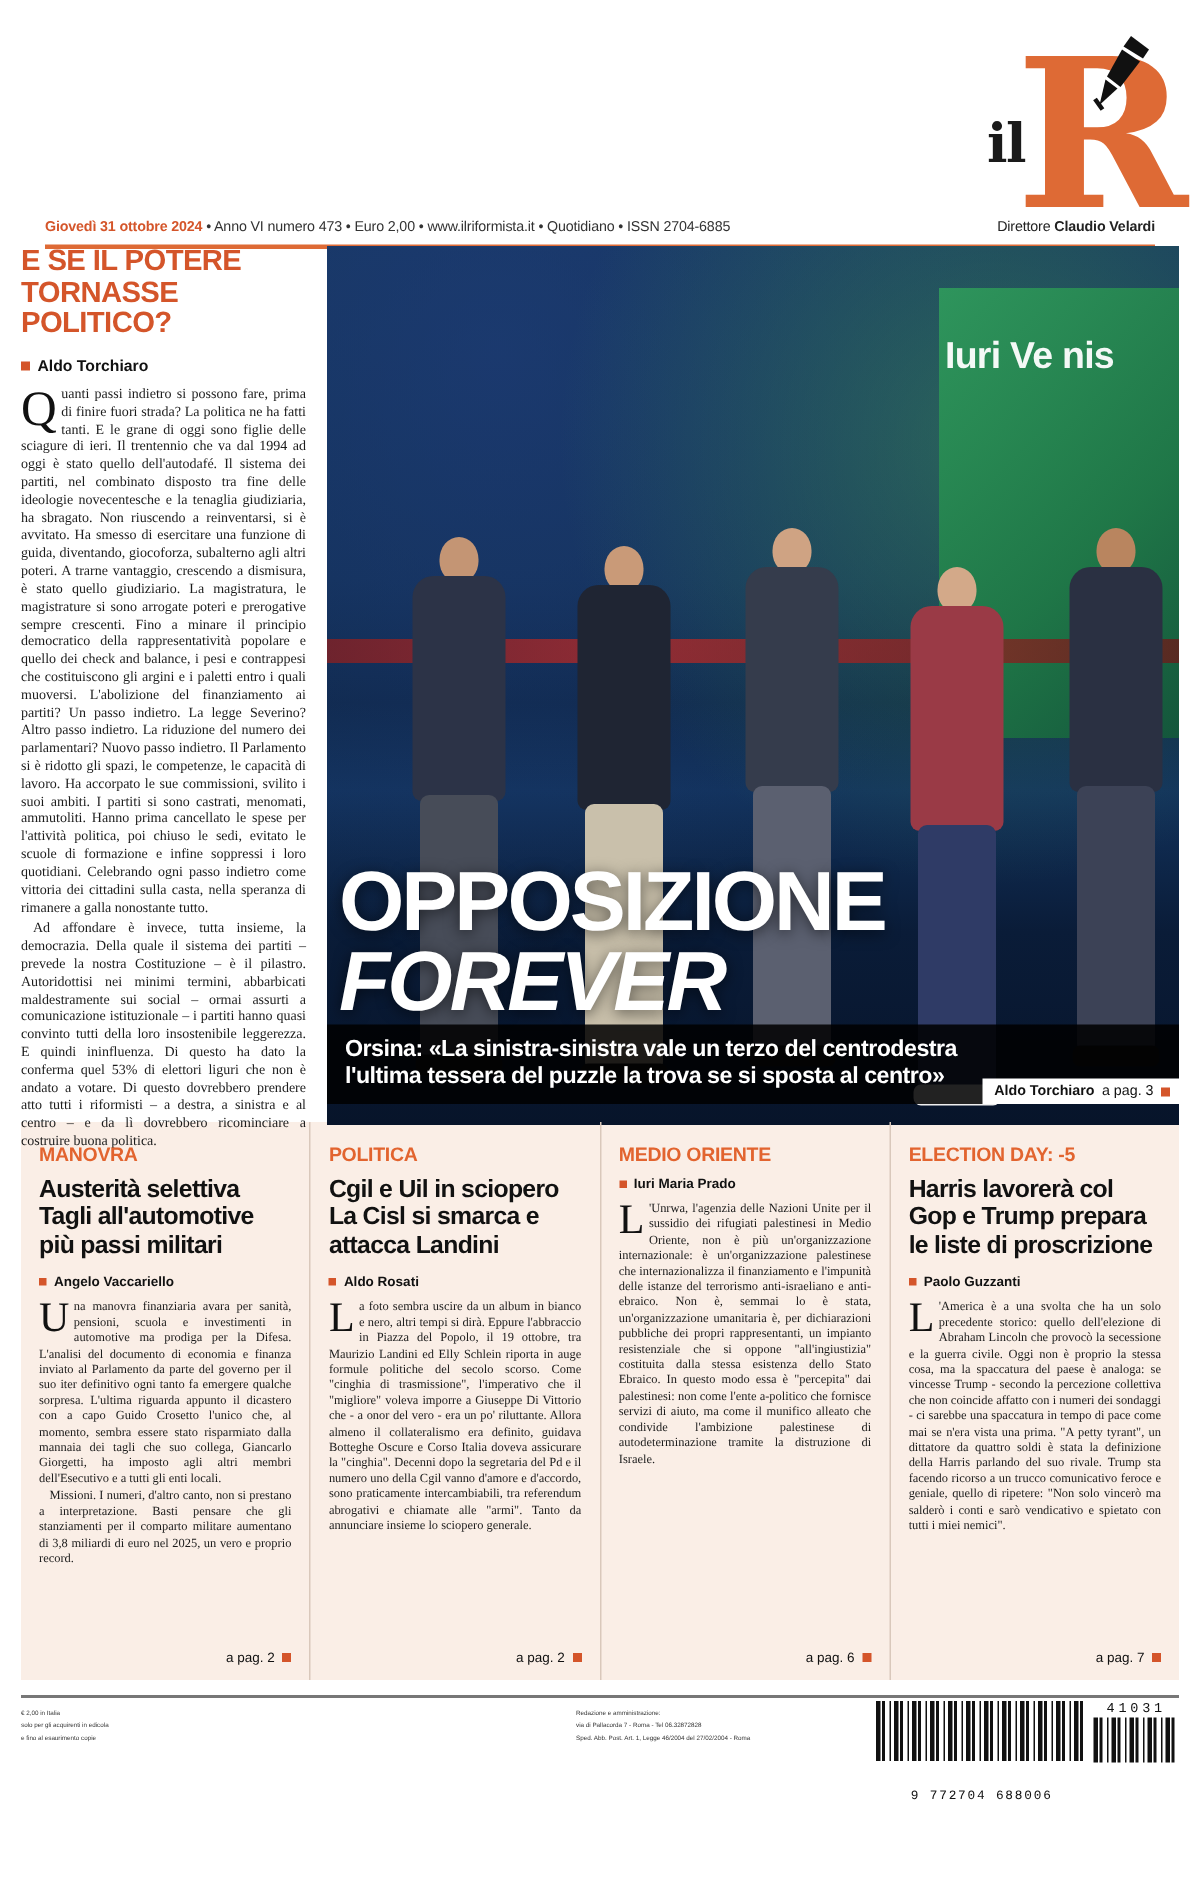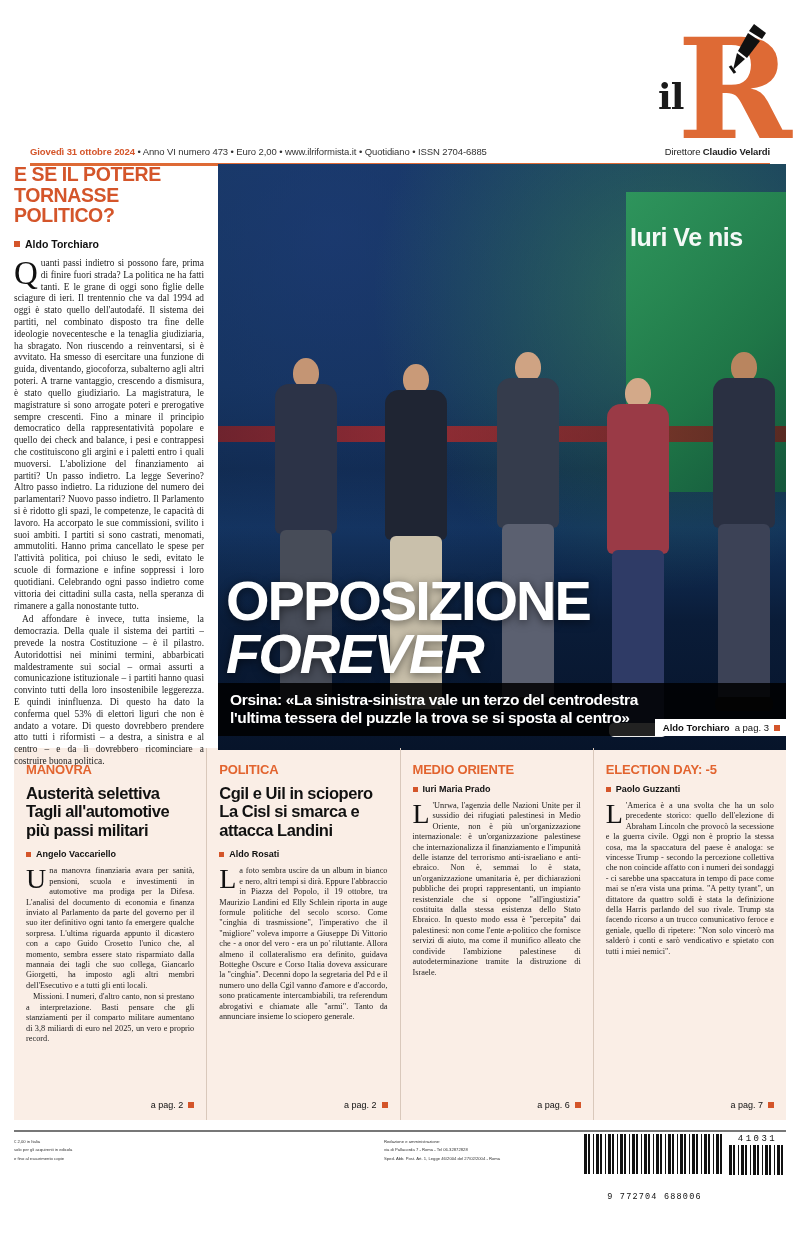--- a/index.html
+++ b/index.html
@@ -320,20 +320,21 @@
         <p class="first"><span class="bdrop">L</span><span>'Unrwa, l'agenzia delle Nazioni Unite per il sussidio dei rifugiati palestinesi in Medio Oriente, non è più un'organizzazione internazionale: è un'organizzazione palestinese che internazionalizza il finanziamento e l'impunità delle istanze del terrorismo anti-israeliano e anti-ebraico. Non è, semmai lo è stata, un'organizzazione umanitaria è, per dichiarazioni pubbliche dei propri rappresentanti, un impianto resistenziale che si oppone "all'ingiustizia" costituita dalla stessa esistenza dello Stato Ebraico. In questo modo essa è "percepita" dai palestinesi: non come l'ente a-politico che fornisce servizi di aiuto, ma come il munifico alleato che condivide l'ambizione palestinese di autodeterminazione tramite la distruzione di Israele.</span></p>
       </div>
       <div class="jump">
         <span>a pag. 6</span>
         <span class="sq"></span>
       </div>
     </div>
 
     <div class="bcol">
       <div class="kicker">ELECTION DAY: -5</div>
+      <div class="bhead">Harris lavorerà col Gop e Trump prepara le liste di proscrizione</div>
       <div class="bbyline">
         <span class="sq"></span>
         <span>Paolo Guzzanti</span>
       </div>
       <div class="btext">
         <p class="first"><span class="bdrop">L</span><span>'America è a una svolta che ha un solo precedente storico: quello dell'elezione di Abraham Lincoln che provocò la secessione e la guerra civile. Oggi non è proprio la stessa cosa, ma la spaccatura del paese è analoga: se vincesse Trump - secondo la percezione collettiva che non coincide affatto con i numeri dei sondaggi - ci sarebbe una spaccatura in tempo di pace come mai se n'era vista una prima. "A petty tyrant", un dittatore da quattro soldi è stata la definizione della Harris parlando del suo rivale. Trump sta facendo ricorso a un trucco comunicativo feroce e geniale, quello di ripetere: "Non solo vincerò ma salderò i conti e sarò vendicativo e spietato con tutti i miei nemici".</span></p>
       </div>
       <div class="jump">
         <span>a pag. 7</span>
         <span class="sq"></span>

